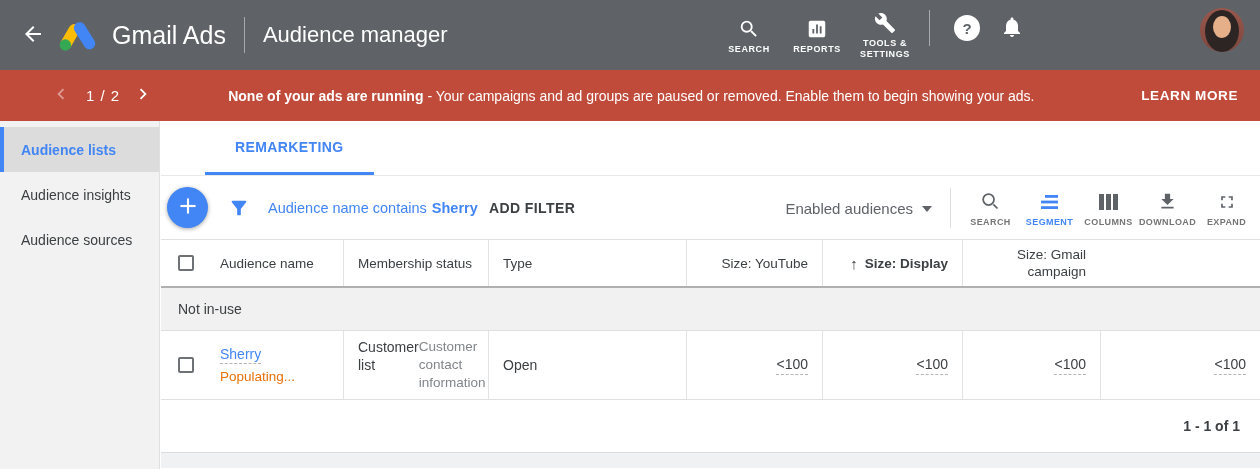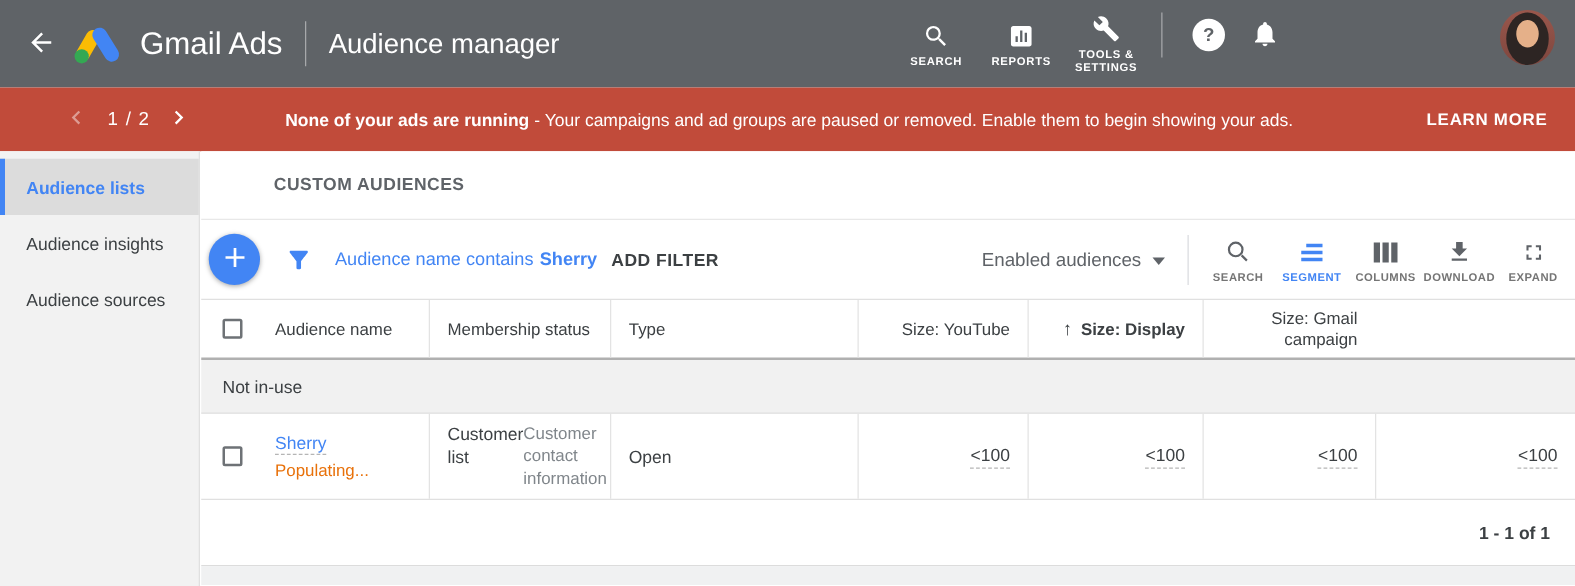--- a/index.html
+++ b/index.html
@@ -188,21 +188,21 @@
         <span>Audience insights</span>
       </div>
     <div class="side-item">
         <span>Audience sources</span>
       </div>
   </nav>
 
   <main class="main">
 
     <div class="tabs">
-      <button class="tab second">CUSTOM AUDIENCES</button>
+      <button class="tab first active">REMARKETING</button>
     </div>
 
     <div class="toolbar">
       <button class="fab">
         <span>
           <svg width="26" height="26" viewBox="0 0 24 24">
               <path fill="#fff" d="M11 5h2v14h-2z"></path>
               <path fill="#fff" d="M5 11h14v2H5z"></path>
             </svg>
         </span>

